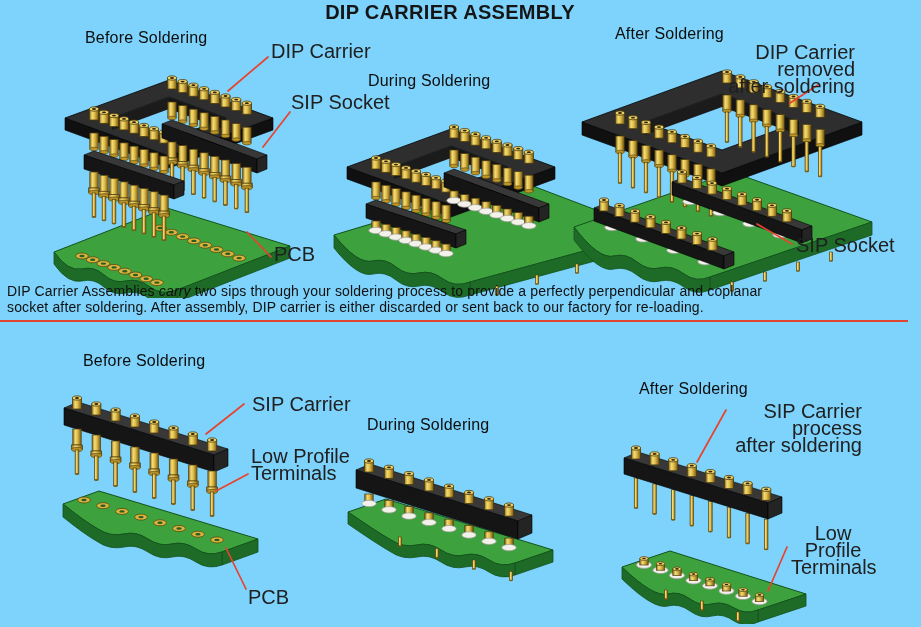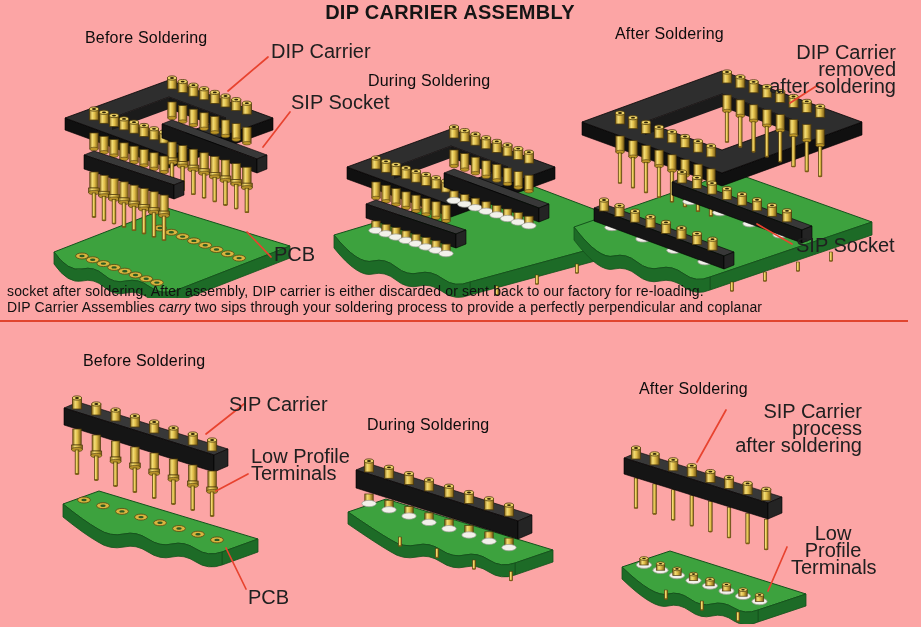--- a/index.html
+++ b/index.html
@@ -1,16 +1,16 @@
 <!DOCTYPE html>
 <html><head>
 <meta charset="utf-8">
 <style>
   html,body{margin:0;padding:0;background:#e9e9e9}
-  .page{position:relative;width:921px;height:627px;background:#fca5a5;overflow:hidden;
+  .page{position:relative;width:921px;height:627px;background:#7dd3fc;overflow:hidden;
         font-family:"Liberation Sans",sans-serif;color:#151515}
   .abs{position:absolute}
   .h1{font-size:20px;font-weight:bold;letter-spacing:.3px;text-align:center;width:900px;left:0}
   .stage{font-size:16px;font-weight:normal;letter-spacing:.2px;color:#0d0d0d}
   .co{font-size:20px;color:#202020;line-height:17px}
   .rt{text-align:right}
   .ct{text-align:center}
   .para{font-size:14px;line-height:15.5px;color:#101010;letter-spacing:.15px}
   .para .it{font-style:italic}
   .divider{height:2px;background:#e0452f}
@@ -497,38 +497,38 @@
       <line x1="226" y1="548" x2="246" y2="589"></line>
     </g>
   </svg>
 
   <div class="abs h1" style="top:1px">DIP CARRIER ASSEMBLY</div>
   <div class="abs stage" style="left:85px;top:29px">Before Soldering</div>
   <div class="abs stage" style="left:368px;top:72px">During Soldering</div>
   <div class="abs stage" style="left:615px;top:25px">After Soldering</div>
   <div class="abs co" style="left:271px;top:43px">DIP Carrier</div>
   <div class="abs co" style="left:291px;top:94px">SIP Socket</div>
-  <div class="abs co rt" style="left:716px;top:44px;width:180px">
+  <div class="abs co rt" style="left:675px;top:44px;width:180px">
     <div>DIP Carrier removed</div>
     <div>after soldering</div>
   </div>
   <div class="abs co" style="left:274px;top:246px">PCB</div>
   <div class="abs co" style="left:796px;top:237px">SIP Socket</div>
 
   <div class="abs para" style="left:7px;top:284px;width:908px">
+    <div><span>DIP Carrier Assemblies </span><span class="it">carry</span><span> two sips through your soldering process to provide a perfectly perpendicular and coplanar</span></div>
     <div>socket after soldering. After assembly, DIP carrier is either discarded or sent back to our factory for re-loading.</div>
-    <div><span>DIP Carrier Assemblies </span><span class="it">carry</span><span> two sips through your soldering process to provide a perfectly perpendicular and coplanar</span></div>
   </div>
 
   <div class="abs divider" style="left:0;top:320px;width:908px"></div>
 
   <div class="abs stage" style="left:83px;top:352px">Before Soldering</div>
   <div class="abs stage" style="left:367px;top:416px">During Soldering</div>
   <div class="abs stage" style="left:639px;top:380px">After Soldering</div>
-  <div class="abs co" style="left:229px;top:396px">SIP Carrier</div>
+  <div class="abs co" style="left:252px;top:396px">SIP Carrier</div>
   <div class="abs co" style="left:251px;top:448px">
     <div>Low Profile</div>
     <div>Terminals</div>
   </div>
   <div class="abs co rt" style="left:700px;top:403px;width:162px">
     <div>SIP Carrier process</div>
     <div>after soldering</div>
   </div>
   <div class="abs co ct" style="left:791px;top:525px;width:84px">
     <div>Low Profile</div>

